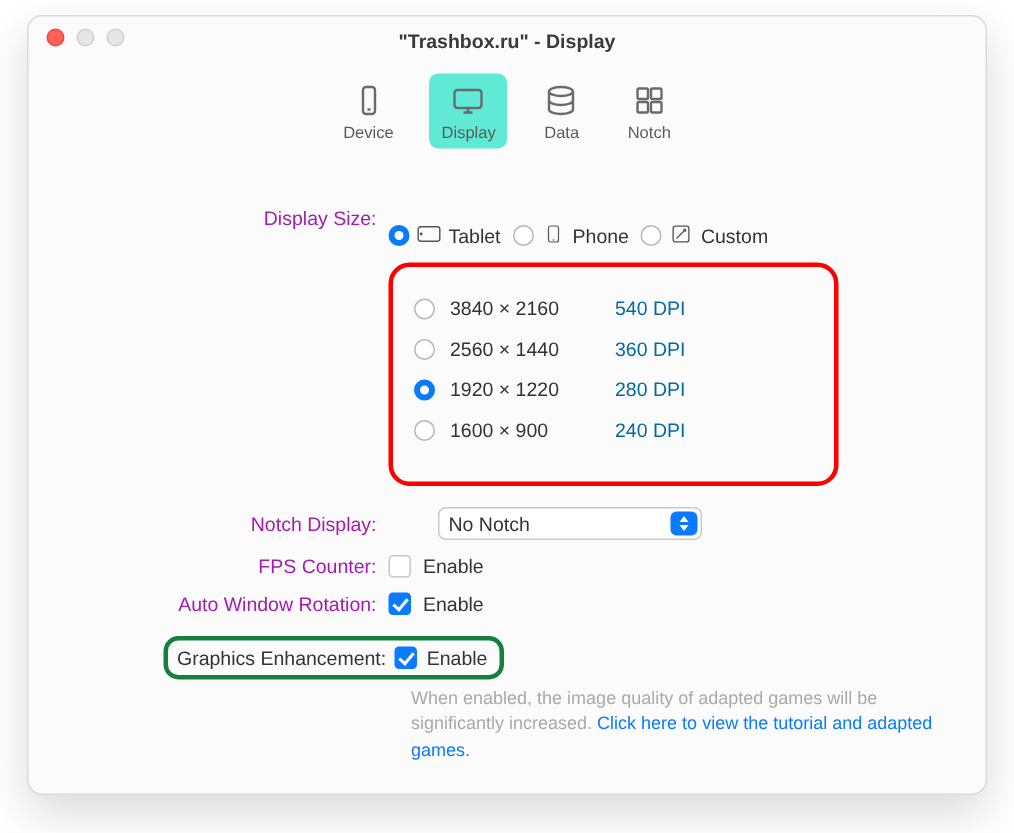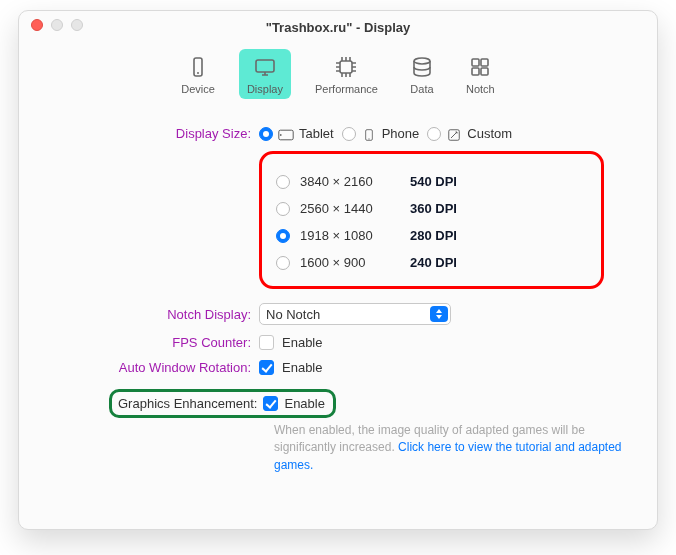--- a/index.html
+++ b/index.html
@@ -121,54 +121,56 @@
     border-radius: 50%;
     top: 3px; left: 3px;
   }
   .size-radio-group {
     display: flex;
     align-items: center;
     gap: 14px;
   }
   .size-item {
     display: flex;
-    align-items: flex-end;
+    align-items: flex-start;
     gap: 5px;
     font-size: 13px;
+    margin-top: 24px;
   }
   .size-item svg { width: 16px; height: 12px; }
   .highlight-box {
     border: 3px solid #ff0000;
     border-radius: 14px;
-    padding: 14px 24px 10px 14px;
-    width: 345px;
+    padding: 14px 24px 21px 14px;
+    width: 300px;
     margin-left: 210px;
     margin-top: 2px;
   }
   .res-item {
     display: flex;
     align-items: center;
     gap: 10px;
     padding: 6px 0;
     font-size: 13px;
   }
   .res-item .res { min-width: 100px; color: #333; }
-  .res-item .dpi { color: #0f172a; font-weight: bold; }
+  .res-item .dpi { color: #0369a1; }
   .spacer { height: 14px; }
   .select {
-    width: 192px;
+    width: 176px;
     height: 22px;
     border: 1px solid #c9c9c9;
     border-radius: 5px;
     background: #fff;
     display: flex;
     align-items: center;
     padding: 0 6px;
     position: relative;
     font-size: 13px;
+    margin-left: 33px;
   }
   .select .arrows {
     position: absolute;
     right: 2px;
     top: 2px;
     bottom: 2px;
     width: 18px;
     background: #0a7aff;
     border-radius: 4px;
     display: flex;
@@ -263,38 +265,20 @@
           </svg>
         <span class="lbl">Device</span>
       </div>
       <div class="tool selected">
         <svg viewBox="0 0 24 24" fill="none" stroke="#6a6a6a" stroke-width="1.6">
             <rect x="3" y="5" width="18" height="12" rx="2"></rect>
             <line x1="9" y1="20" x2="15" y2="20"></line>
             <line x1="12" y1="17" x2="12" y2="20"></line>
           </svg>
         <span class="lbl">Display</span>
-      </div>
-      <div class="tool">
-        <svg viewBox="0 0 24 24" fill="none" stroke="#6a6a6a" stroke-width="1.6">
-            <rect x="6" y="6" width="12" height="12" rx="2"></rect>
-            <line x1="12" y1="2" x2="12" y2="6"></line>
-            <line x1="12" y1="18" x2="12" y2="22"></line>
-            <line x1="8" y1="2" x2="8" y2="6"></line>
-            <line x1="8" y1="18" x2="8" y2="22"></line>
-            <line x1="16" y1="2" x2="16" y2="6"></line>
-            <line x1="16" y1="18" x2="16" y2="22"></line>
-            <line x1="2" y1="12" x2="6" y2="12"></line>
-            <line x1="18" y1="12" x2="22" y2="12"></line>
-            <line x1="2" y1="8" x2="6" y2="8"></line>
-            <line x1="18" y1="8" x2="22" y2="8"></line>
-            <line x1="2" y1="16" x2="6" y2="16"></line>
-            <line x1="18" y1="16" x2="22" y2="16"></line>
-          </svg>
-        <span class="lbl">Performance</span>
       </div>
       <div class="tool">
         <svg viewBox="0 0 24 24" fill="none" stroke="#6a6a6a" stroke-width="1.6">
             <ellipse cx="12" cy="6" rx="8" ry="3"></ellipse>
             <path d="M4 6v6c0 1.7 3.6 3 8 3s8-1.3 8-3V6"></path>
             <path d="M4 12v6c0 1.7 3.6 3 8 3s8-1.3 8-3v-6"></path>
           </svg>
         <span class="lbl">Data</span>
       </div>
       <div class="tool">
@@ -346,21 +330,21 @@
           <span class="res">3840 × 2160</span>
           <span class="dpi">540 DPI</span>
         </div>
         <div class="res-item">
           <span class="radio"></span>
           <span class="res">2560 × 1440</span>
           <span class="dpi">360 DPI</span>
         </div>
         <div class="res-item">
           <span class="radio checked"></span>
-          <span class="res">1918 × 1080</span>
+          <span class="res">1920 × 1220</span>
           <span class="dpi">280 DPI</span>
         </div>
         <div class="res-item">
           <span class="radio"></span>
           <span class="res">1600 × 900</span>
           <span class="dpi">240 DPI</span>
         </div>
       </div>
 
       <div class="spacer"></div>

